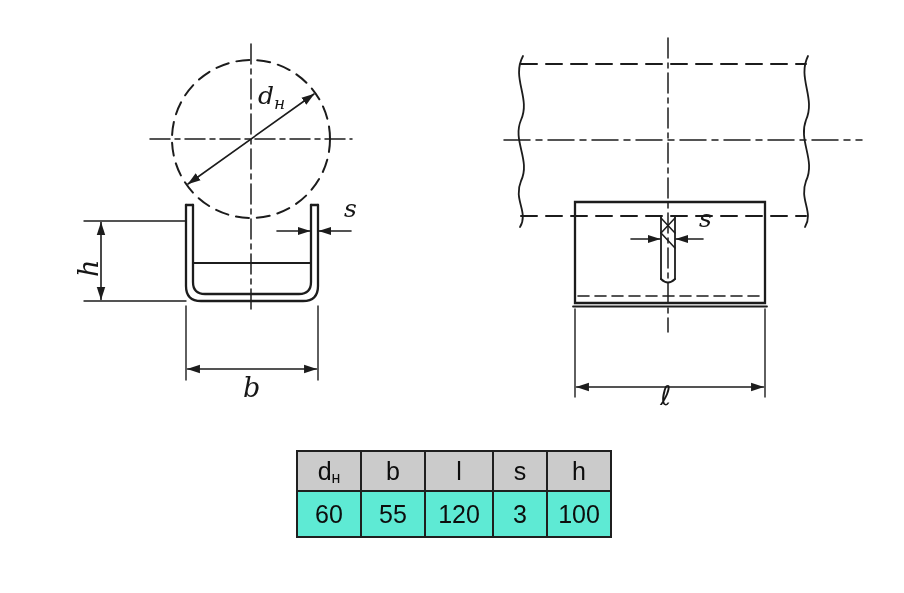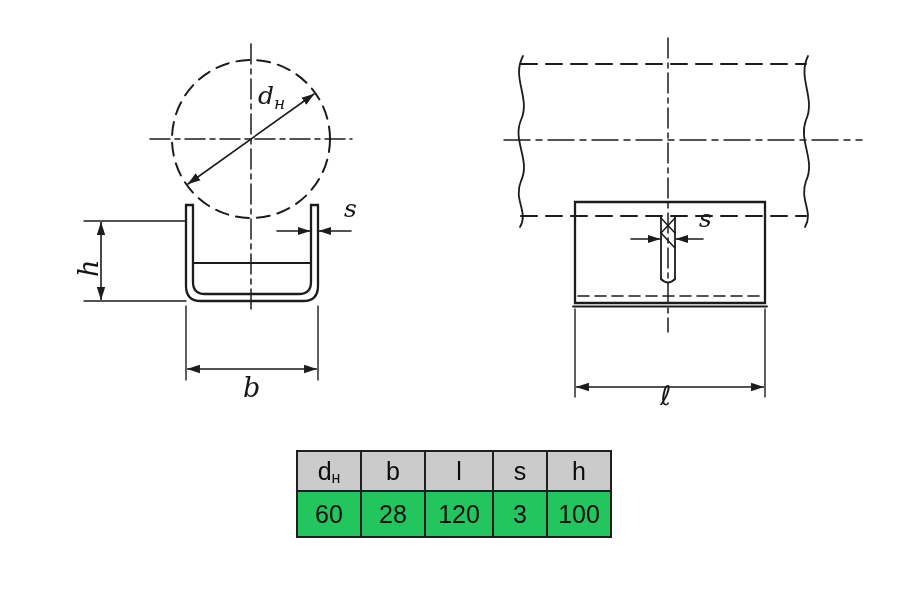--- a/index.html
+++ b/index.html
@@ -6,21 +6,21 @@
   .stage{position:relative;width:904px;height:593px;background:#ffffff;overflow:hidden;
          font-family:"Liberation Sans",sans-serif;}
   .stage svg{position:absolute;left:0;top:0;}
   svg text{fill:#161616;}
   .lbl{font-family:"DejaVu Serif",serif;font-style:italic;}
   .lbl-sans{font-family:"DejaVu Sans",sans-serif;font-style:italic;}
   .dim-table{position:absolute;left:296px;top:450px;border-collapse:collapse;table-layout:fixed;
              background:#ffffff;color:#0d0d0d;}
   .dim-table td{border:2px solid #1f1f1f;text-align:center;vertical-align:middle;padding:0;font-size:25px;}
   .dim-table tr.hdr td{background:#cbcbcb;height:38px;}
-  .dim-table tr.val td{height:44px;background:#22c55e;}
+  .dim-table tr.val td{height:44px;background:#5eead4;}
   .sub{font-size:16px;position:relative;top:3px;}
 </style>
 </head>
 <body>
 
 <div class="stage">
 
 <svg width="904" height="593" viewBox="0 0 904 593">
   <defs>
     <marker id="arr" viewBox="0 0 12 9" refX="11.5" refY="4.5" markerWidth="13" markerHeight="10" orient="auto-start-reverse" markerUnits="userSpaceOnUse">
@@ -102,21 +102,21 @@
   <tbody>
         <tr class="hdr">
     <td><span>d</span><span class="sub">н</span></td>
     <td><span>b</span><span class="sub"></span></td>
     <td><span>l</span><span class="sub"></span></td>
     <td><span>s</span><span class="sub"></span></td>
     <td><span>h</span><span class="sub"></span></td>
   </tr>
   <tr class="val">
     <td>60</td>
-    <td>28</td>
+    <td>55</td>
     <td>120</td>
     <td>3</td>
     <td>100</td>
   </tr>
 </tbody>
     </table>
 
 </div>
 
 </body></html>

